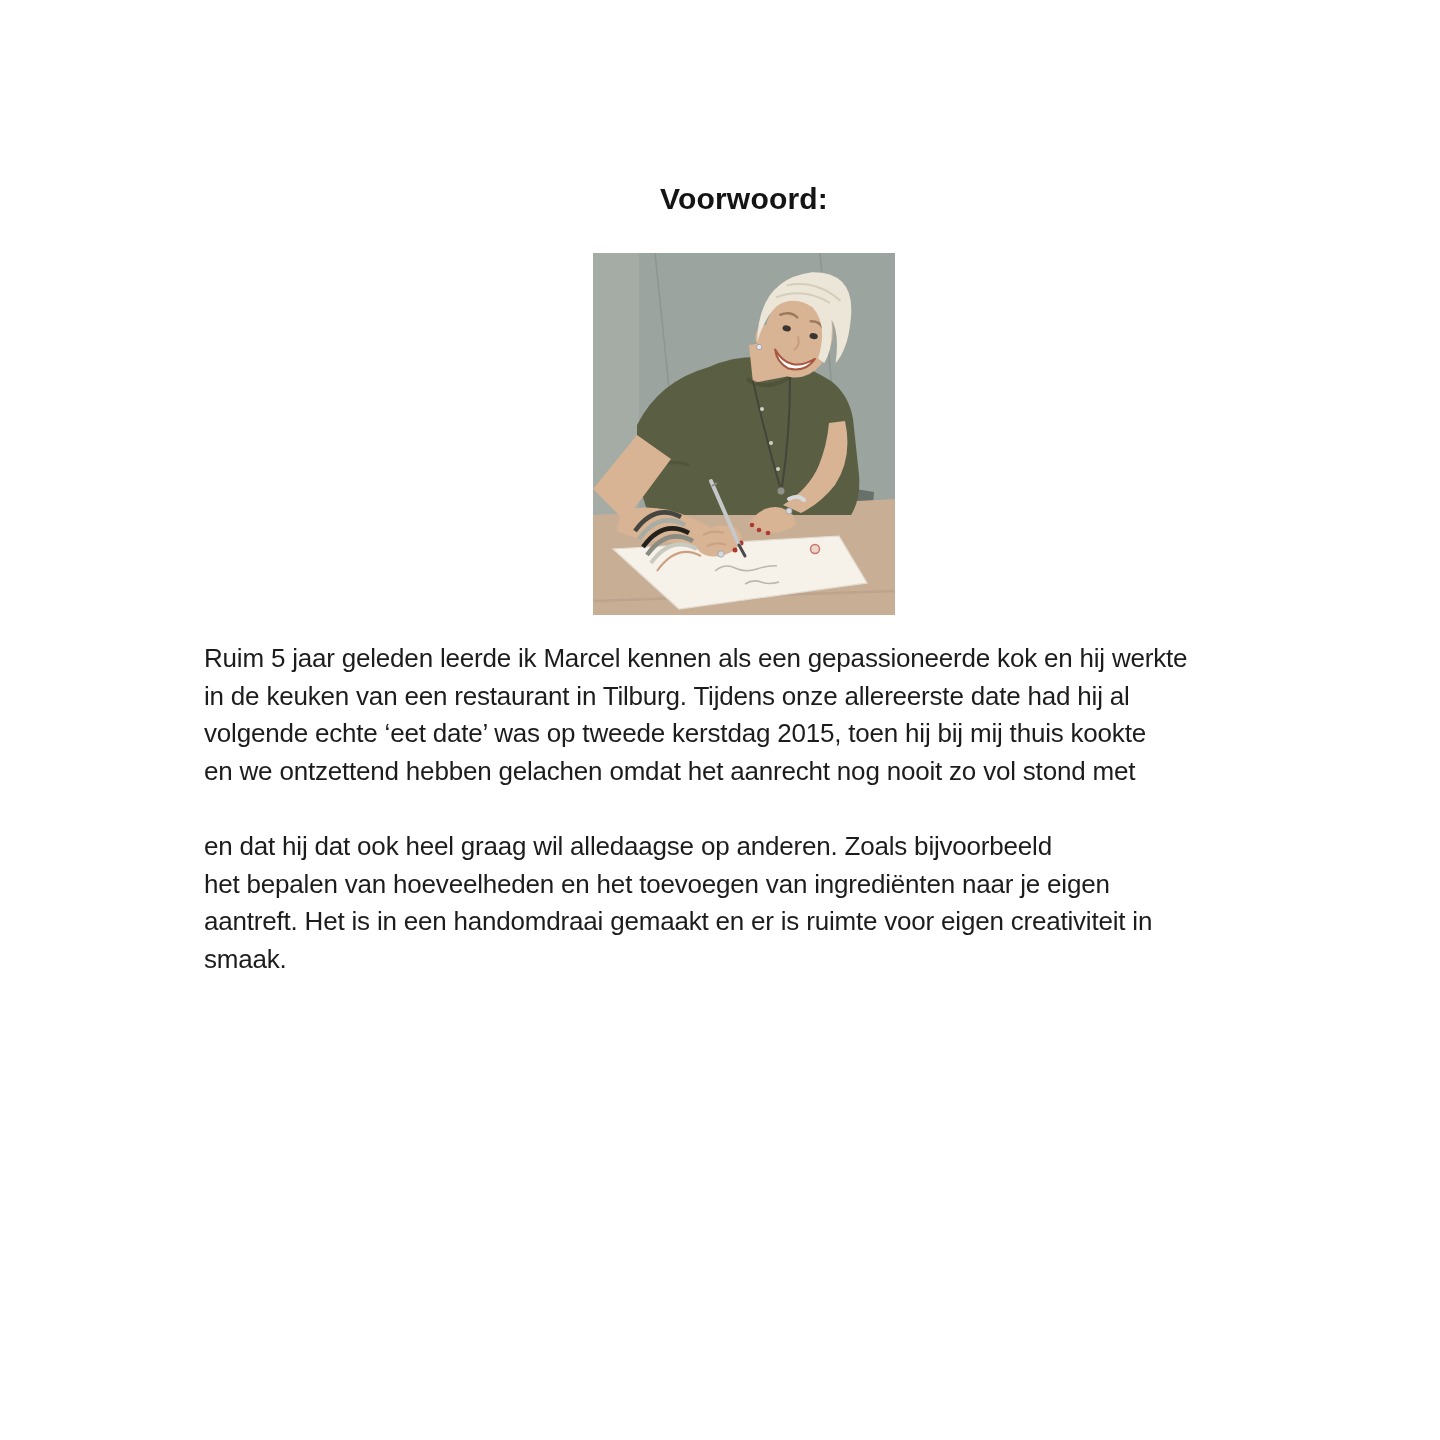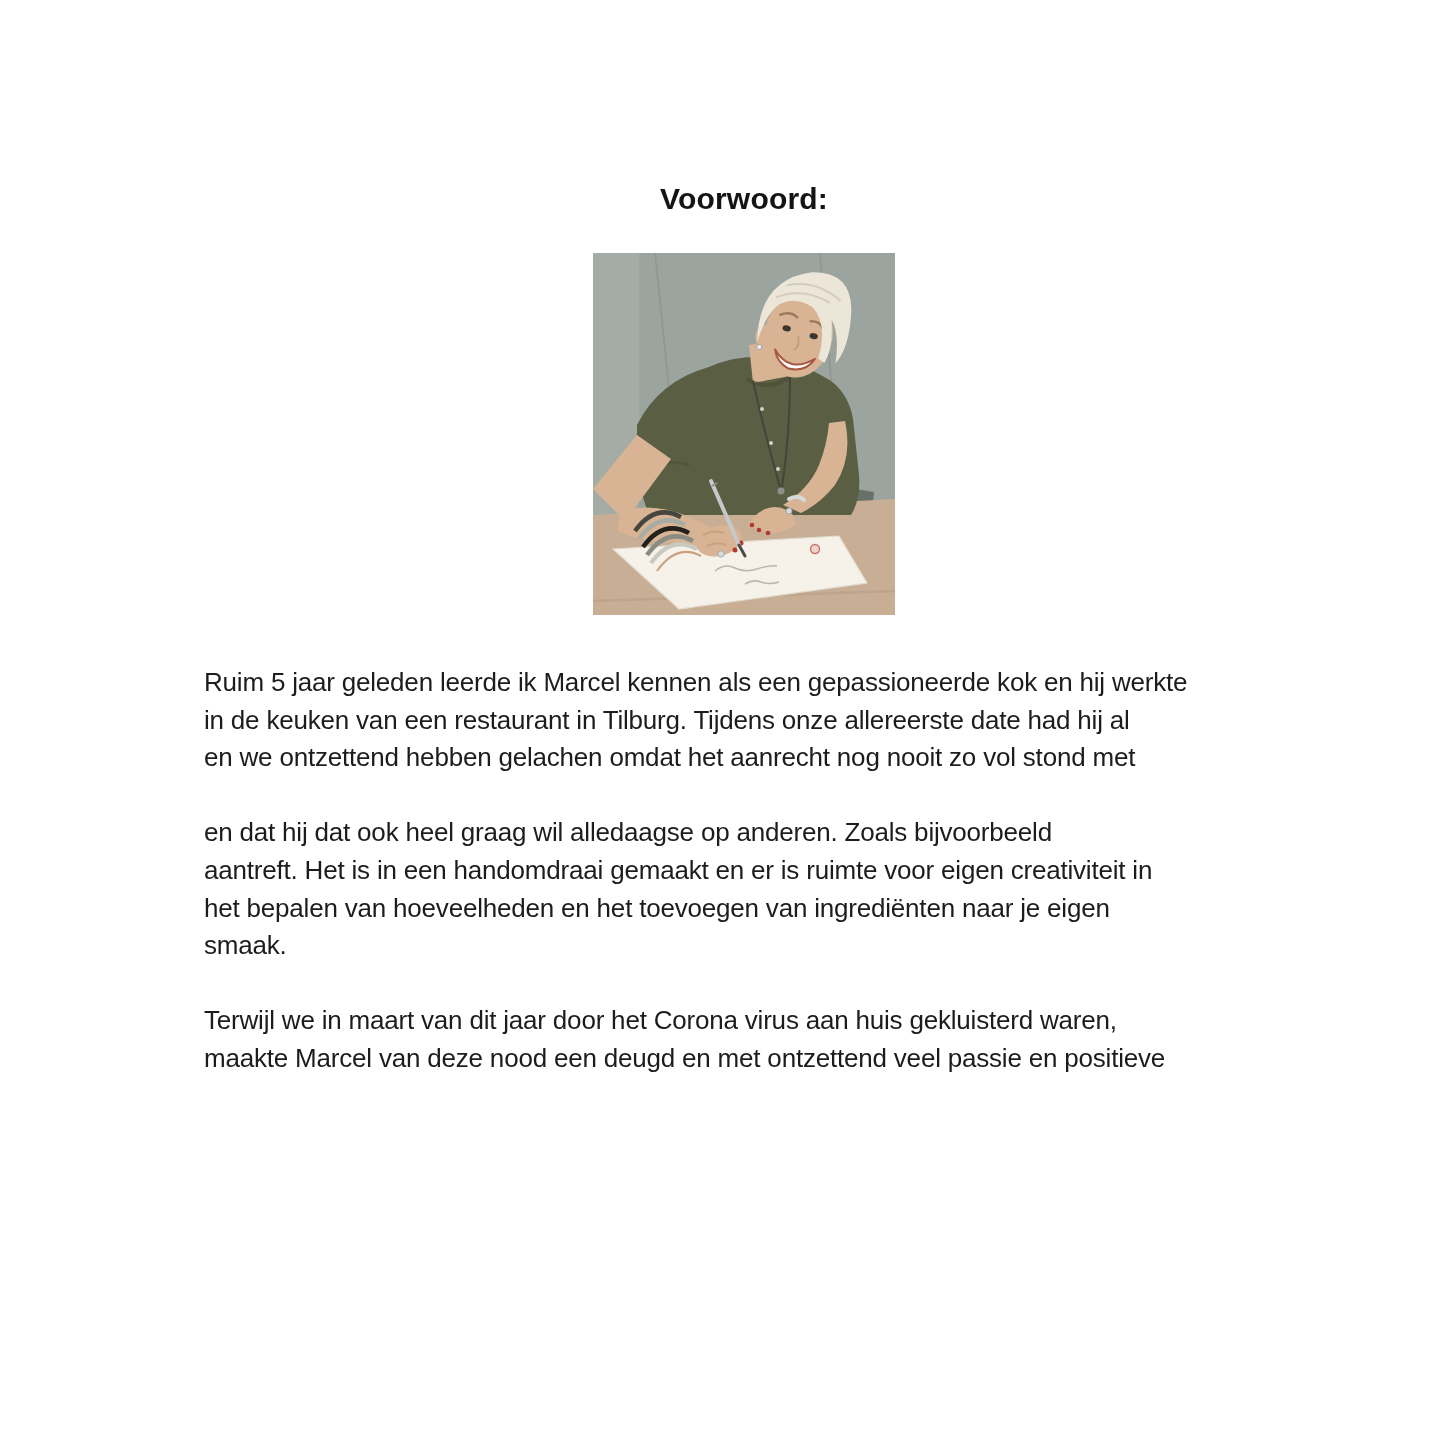--- a/index.html
+++ b/index.html
@@ -33,21 +33,21 @@
     position: absolute;
     top: 253px;
     left: 569px;
     width: 302px;
     height: 362px;
     overflow: hidden;
   }
   .photo-frame svg { display: block; }
   .body-text {
     position: absolute;
-    top: 664px;
+    top: 640px;
     left: 180px;
     font-size: 26px;
     letter-spacing: -0.2px;
     color: #1c1c1c;
   }
   .para { margin: 0 0 37.6px 0; }
   .para:last-child { margin-bottom: 0; }
   .line {
     height: 37.6px;
     line-height: 37.6px;
@@ -132,27 +132,24 @@
       <line x1="118" y1="228" x2="146" y2="292" stroke-width="4" stroke-linecap="round" stroke="#c6c8ca"></line>
       <line x1="146" y1="292" x2="152" y2="303" stroke="#4a4a4a" stroke-width="3" stroke-linecap="round"></line>
       <line x1="119" y1="233" x2="124" y2="230" stroke="#8b8d8f" stroke-width="2"></line>
     </svg>
   </div>
 
   <div class="body-text">
     <div class="para">
       <div class="line">Ruim 5 jaar geleden leerde ik Marcel kennen als een gepassioneerde kok en hij werkte</div>
       <div class="line">in de keuken van een restaurant in Tilburg. Tijdens onze allereerste date had hij al</div>
+      <div class="line">volgende echte ‘eet date’ was op tweede kerstdag 2015, toen hij bij mij thuis kookte</div>
       <div class="line">en we ontzettend hebben gelachen omdat het aanrecht nog nooit zo vol stond met</div>
     </div>
     <div class="para">
       <div class="line">en dat hij dat ook heel graag wil alledaagse op anderen. Zoals bijvoorbeeld</div>
+      <div class="line">het bepalen van hoeveelheden en het toevoegen van ingrediënten naar je eigen</div>
       <div class="line">aantreft. Het is in een handomdraai gemaakt en er is ruimte voor eigen creativiteit in</div>
-      <div class="line">het bepalen van hoeveelheden en het toevoegen van ingrediënten naar je eigen</div>
       <div class="line">smaak.</div>
-    </div>
-    <div class="para">
-      <div class="line">Terwijl we in maart van dit jaar door het Corona virus aan huis gekluisterd waren,</div>
-      <div class="line">maakte Marcel van deze nood een deugd en met ontzettend veel passie en positieve</div>
     </div>
   </div>
 
 </div>
 
 </body></html>

